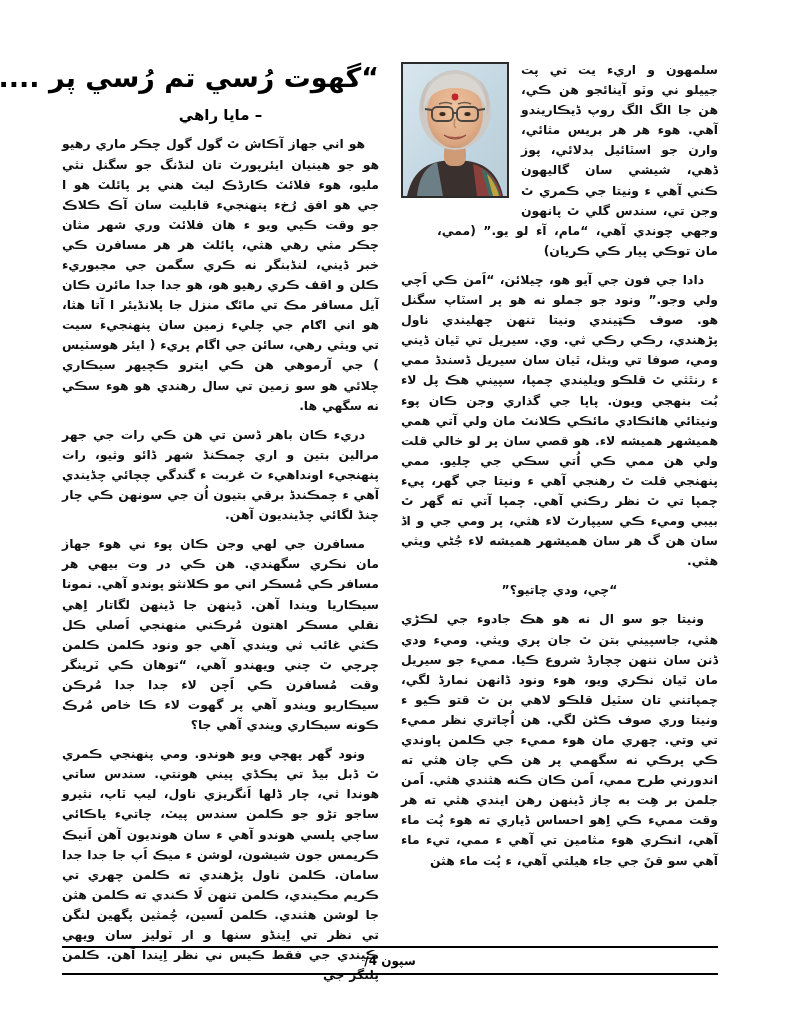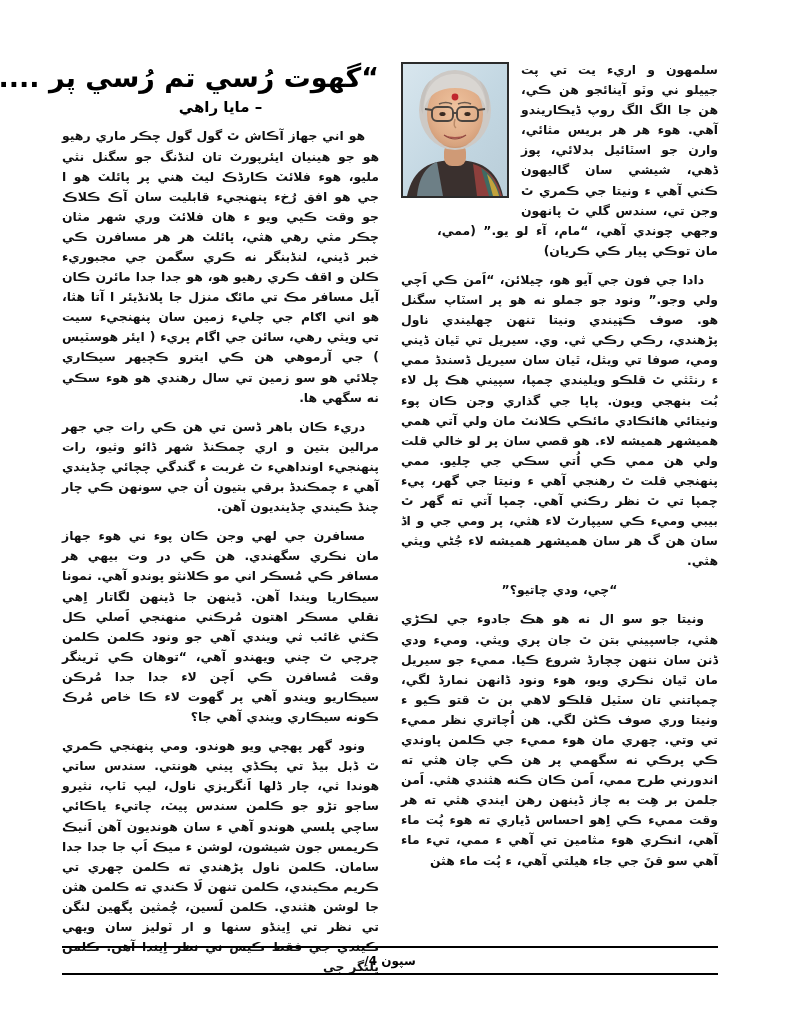--- a/index.html
+++ b/index.html
@@ -57,21 +57,21 @@
     line-height: 1.35;
     color: #000;
     letter-spacing: 0px;
     white-space: nowrap;
     direction: rtl;
   }
   .byline {
     font-size: 15px;
     font-weight: bold;
     color: #000;
-    margin-top: 2px;
+    margin-top: 10px;
     direction: rtl;
   }
 
   
   .para {
     direction: rtl;
     text-align: justify;
     text-align-last: right;
     font-size: 12.4px;
     line-height: 1.62;
@@ -137,21 +137,21 @@
     <div class="columns">
 
       <div class="col">
 
         <div class="headline-block">
           <div class="headline">“گھوت رُسي تم رُسي پر ....”</div>
           <div class="byline">– مايا راهي</div>
         </div>
 
         <p class="para">هو اني جهاز آڪاش ٿ گول گول چڪر ماري رهيو هو جو هينيان ايئرپورٽ تان لنڈنگ جو سگنل نثي مليو، هوء فلائٽ ڪارڈڪ ليٽ هني پر پائلٽ هو ا جي هو افق رُخء پنهنجيء قابليت سان آڪ ڪلاڪ جو وقت ڪيي ويو ء هان فلائٽ وري شهر مثان چڪر مثي رهي هثي، پائلٽ هر هر مسافرن ڪي خبر ڈيني، لنڈبنگر نه ڪري سگمن جي مجبوريء ڪلن و اقف ڪري رهيو هو، هو جدا جدا مائرن ڪان آيل مسافر مڪ تي مائګ منزل جا پلانڈيئر ا آتا هثا، هو اني اګام جي چليء زمين سان پنهنجيء سيت تي ويثي رهي، سائن جي اگام پريء ( ايئر هوسٽيس ) جي آرموهي هن ڪي ايترو ڪچيهر سيڪاري چلائي هو سو زمين تي سال رهندي هو هوء سڪي نه سگهي ها.</p>
-        <p class="para">دريء ڪان باهر ڈسن تي هن ڪي رات جي جهر مرالين بتين و اري چمڪنڈ شهر ڈائو وثيو، رات پنهنجيء اونداهيء ٿ غربت ء گندگي چچائي چڈيندي آهي ء چمڪندڈ برقي بتيون اُن جي سونهن ڪي چار چنڈ ڪيندي چڈينديون آهن.</p>
+        <p class="para">دريء ڪان باهر ڈسن تي هن ڪي رات جي جهر مرالين بتين و اري چمڪنڈ شهر ڈائو وثيو، رات پنهنجيء اونداهيء ٿ غربت ء گندگي چچائي چڈيندي آهي ء چمڪندڈ برقي بتيون اُن جي سونهن ڪي چار چنڈ لگائي چڈينديون آهن.</p>
         <p class="para">مسافرن جي لهي وجن ڪان پوء ني هوء جهاز مان نڪري سگهندي. هن ڪي در وت بيهي هر مسافر ڪي مُسڪر اني مو ڪلانثو پوندو آهي. نمونا سيڪاريا ويندا آهن. ڈينهن جا ڈينهن لگاتار اِهي نقلي مسڪر اهتون مُرڪني منهنجي اَصلي ڪل ڪثي غائب ثي ويندي آهي جو ونود ڪلمن ڪلمن چرچي ٿ چني ويهندو آهي، “توهان ڪي ٽرينگر وقت مُسافرن ڪي اَچن لاء جدا جدا مُرڪن سيڪاريو ويندو آهي پر گھوت لاء ڪا خاص مُرڪ ڪونه سيڪاري ويندي آهي جا؟</p>
         <p class="para">ونود گھر پهچي ويو هوندو. ومي پنهنجي ڪمري ٿ ڈبل بيڈ تي پڪڈي پيني هونتي. سندس ساتي هوندا ثي، چار ڈلها اَنگريزي ناول، ليپ ٽاپ، نثيرو ساجو تڑو جو ڪلمن سندس پيٽ، چاتيء ياڪائي ساچي پلسي هوندو آهي ء سان هونديون آهن اَنيڪ ڪريمس جون شيشون، لوشن ء ميڪ اَپ جا جدا جدا سامان. ڪلمن ناول پڑهندي ته ڪلمن چھري تي ڪريم مڪيندي، ڪلمن تنهن لَا ڪندي ته ڪلمن هثن جا لوشن هثندي. ڪلمن لَسين، چُمثين پگھين لنگن تي نظر تي اِينڈو سنها و ار ٽوليز سان ويهي ڪيندي جي فقط ڪيس ني نظر اِيندا آهن. ڪلمن پلنگر جي</p>
       </div>
 
       <div class="col">
 
         <div class="photo-wrap">
           <svg class="photo-svg" viewBox="0 0 104 132" preserveAspectRatio="xMidYMid slice">
             <defs>
               <linearGradient id="bgGrad" x1="0" y1="0" x2="1" y2="1">

